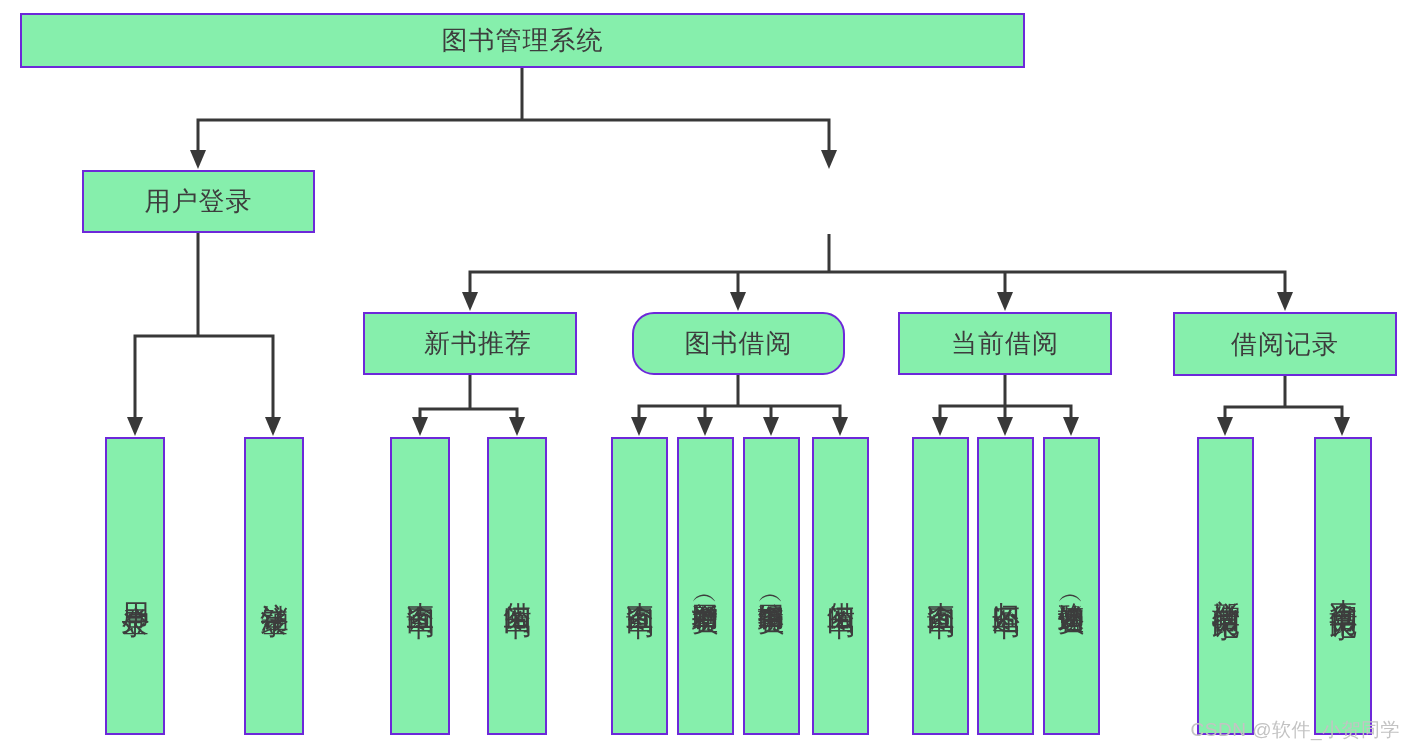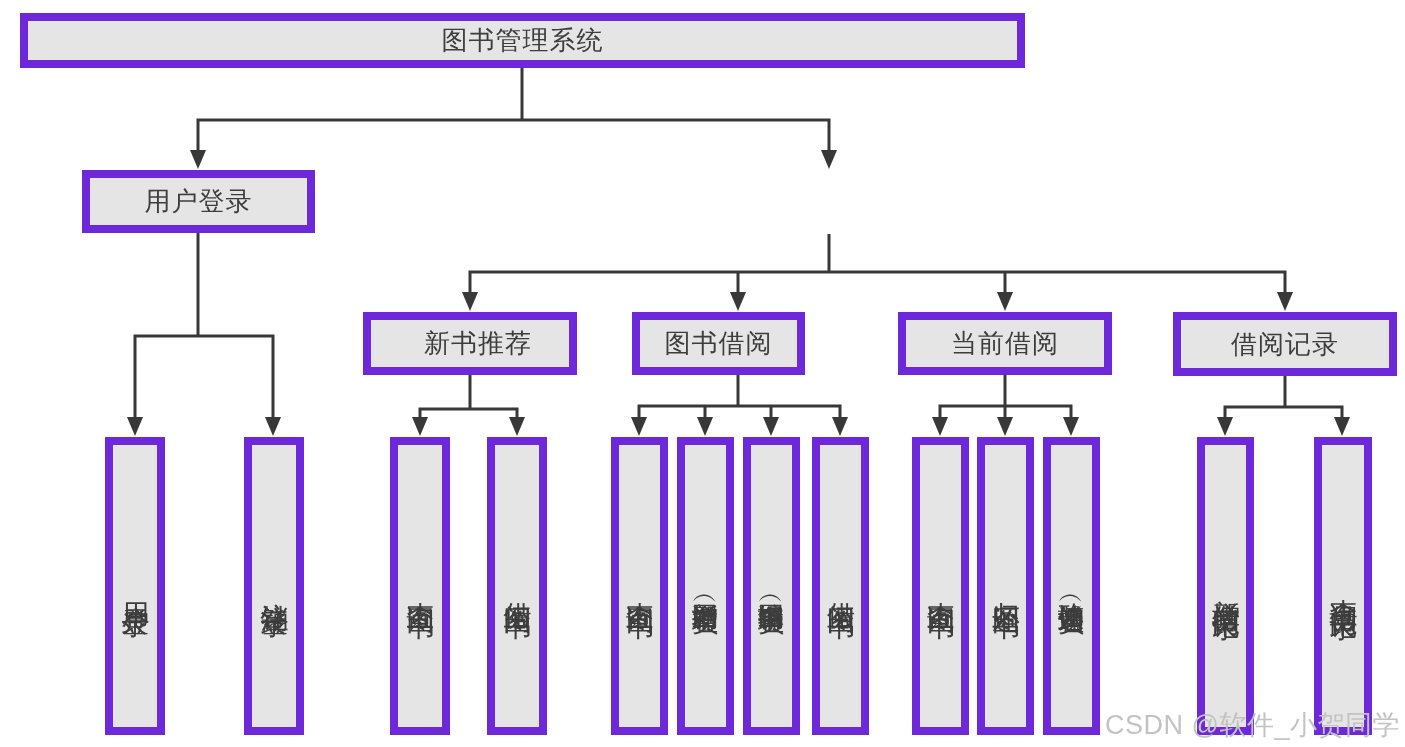--- a/index.html
+++ b/index.html
@@ -6,41 +6,41 @@
   .stage{
     position:relative;
     width:1405px;height:747px;
     background:#ffffff;
     font-family:"Liberation Sans", sans-serif;
     overflow:hidden;
   }
   .wires{position:absolute;left:0;top:0;z-index:0;}
   .node{
     position:absolute;z-index:1;
-    background:#e5e5e5;
-    border:8px solid #6d28d9;
+    background:#86efac;
+    border:2px solid #6d28d9;
     box-sizing:border-box;
     display:flex;align-items:center;justify-content:center;
     color:#3d3d3d;
     text-align:center;
   }
   .h{font-size:26px;letter-spacing:1px;white-space:nowrap;}
   .v{
     writing-mode:vertical-rl;
     text-orientation:mixed;
     font-size:28px;
     letter-spacing:3px;
     line-height:1;
   }
   .v.long{font-size:26px;letter-spacing:1px;}
   .watermark{
     position:absolute;z-index:5;
     right:5px;bottom:4px;
     color:#c3c3c3;
-    font-size:27px;
+    font-size:19px;
     letter-spacing:0.5px;
     white-space:nowrap;
   }
 </style>
 </head>
 <body>
 
 <div class="stage">
 
   <svg class="wires" width="1405" height="747">
@@ -90,21 +90,21 @@
     <span>图书管理系统</span>
   </div>
 
   <div class="node h" style="left:82px;top:170px;width:233px;height:63px;">
     <span>用户登录</span>
   </div>
 
   <div class="node h" style="left:363px;top:312px;width:214px;height:63px;padding-left:16px;">
     <span>新书推荐</span>
   </div>
-  <div class="node h" style="left:632px;top:312px;width:173px;height:63px;">
+  <div class="node h" style="left:632px;top:312px;width:213px;height:63px;border-radius:22px;">
     <span>图书借阅</span>
   </div>
   <div class="node h" style="left:1173px;top:312px;width:224px;height:64px;">
     <span>借阅记录</span>
   </div>
   <div class="node h" style="left:898px;top:312px;width:214px;height:63px;">
     <span>当前借阅</span>
   </div>
 
   <div class="node v" style="left:105px;top:437px;width:60px;height:298px;">

